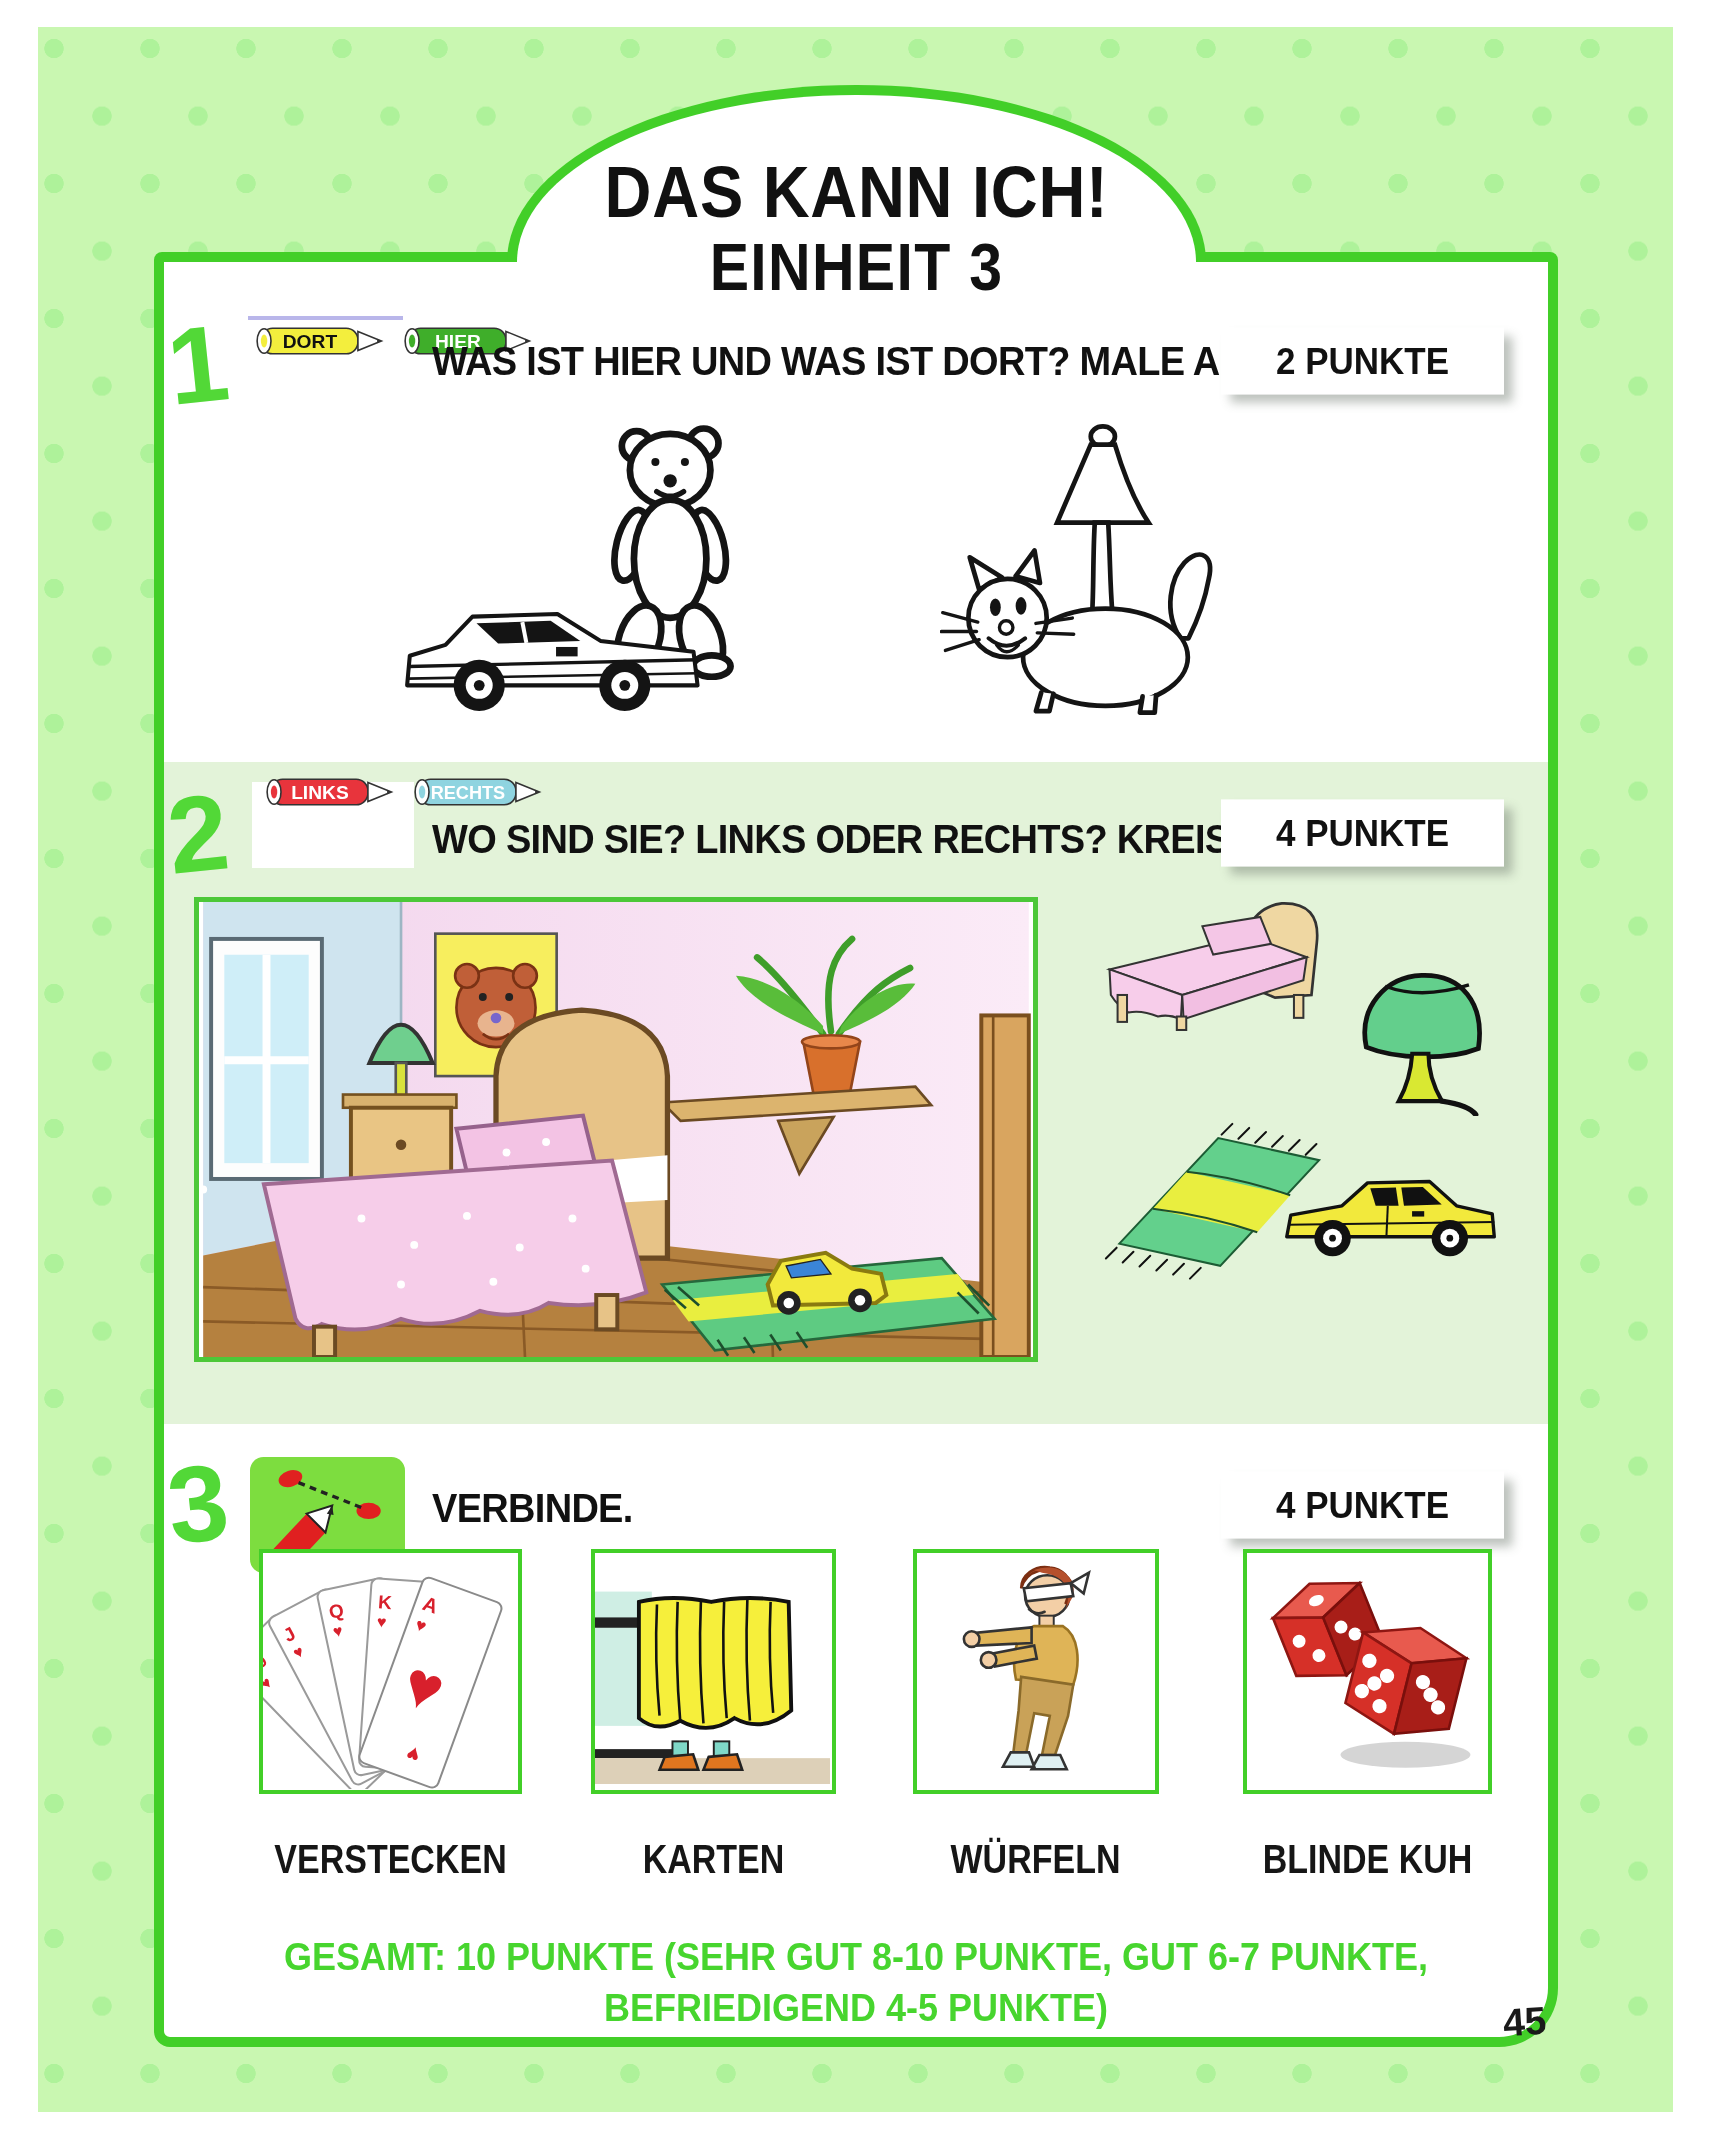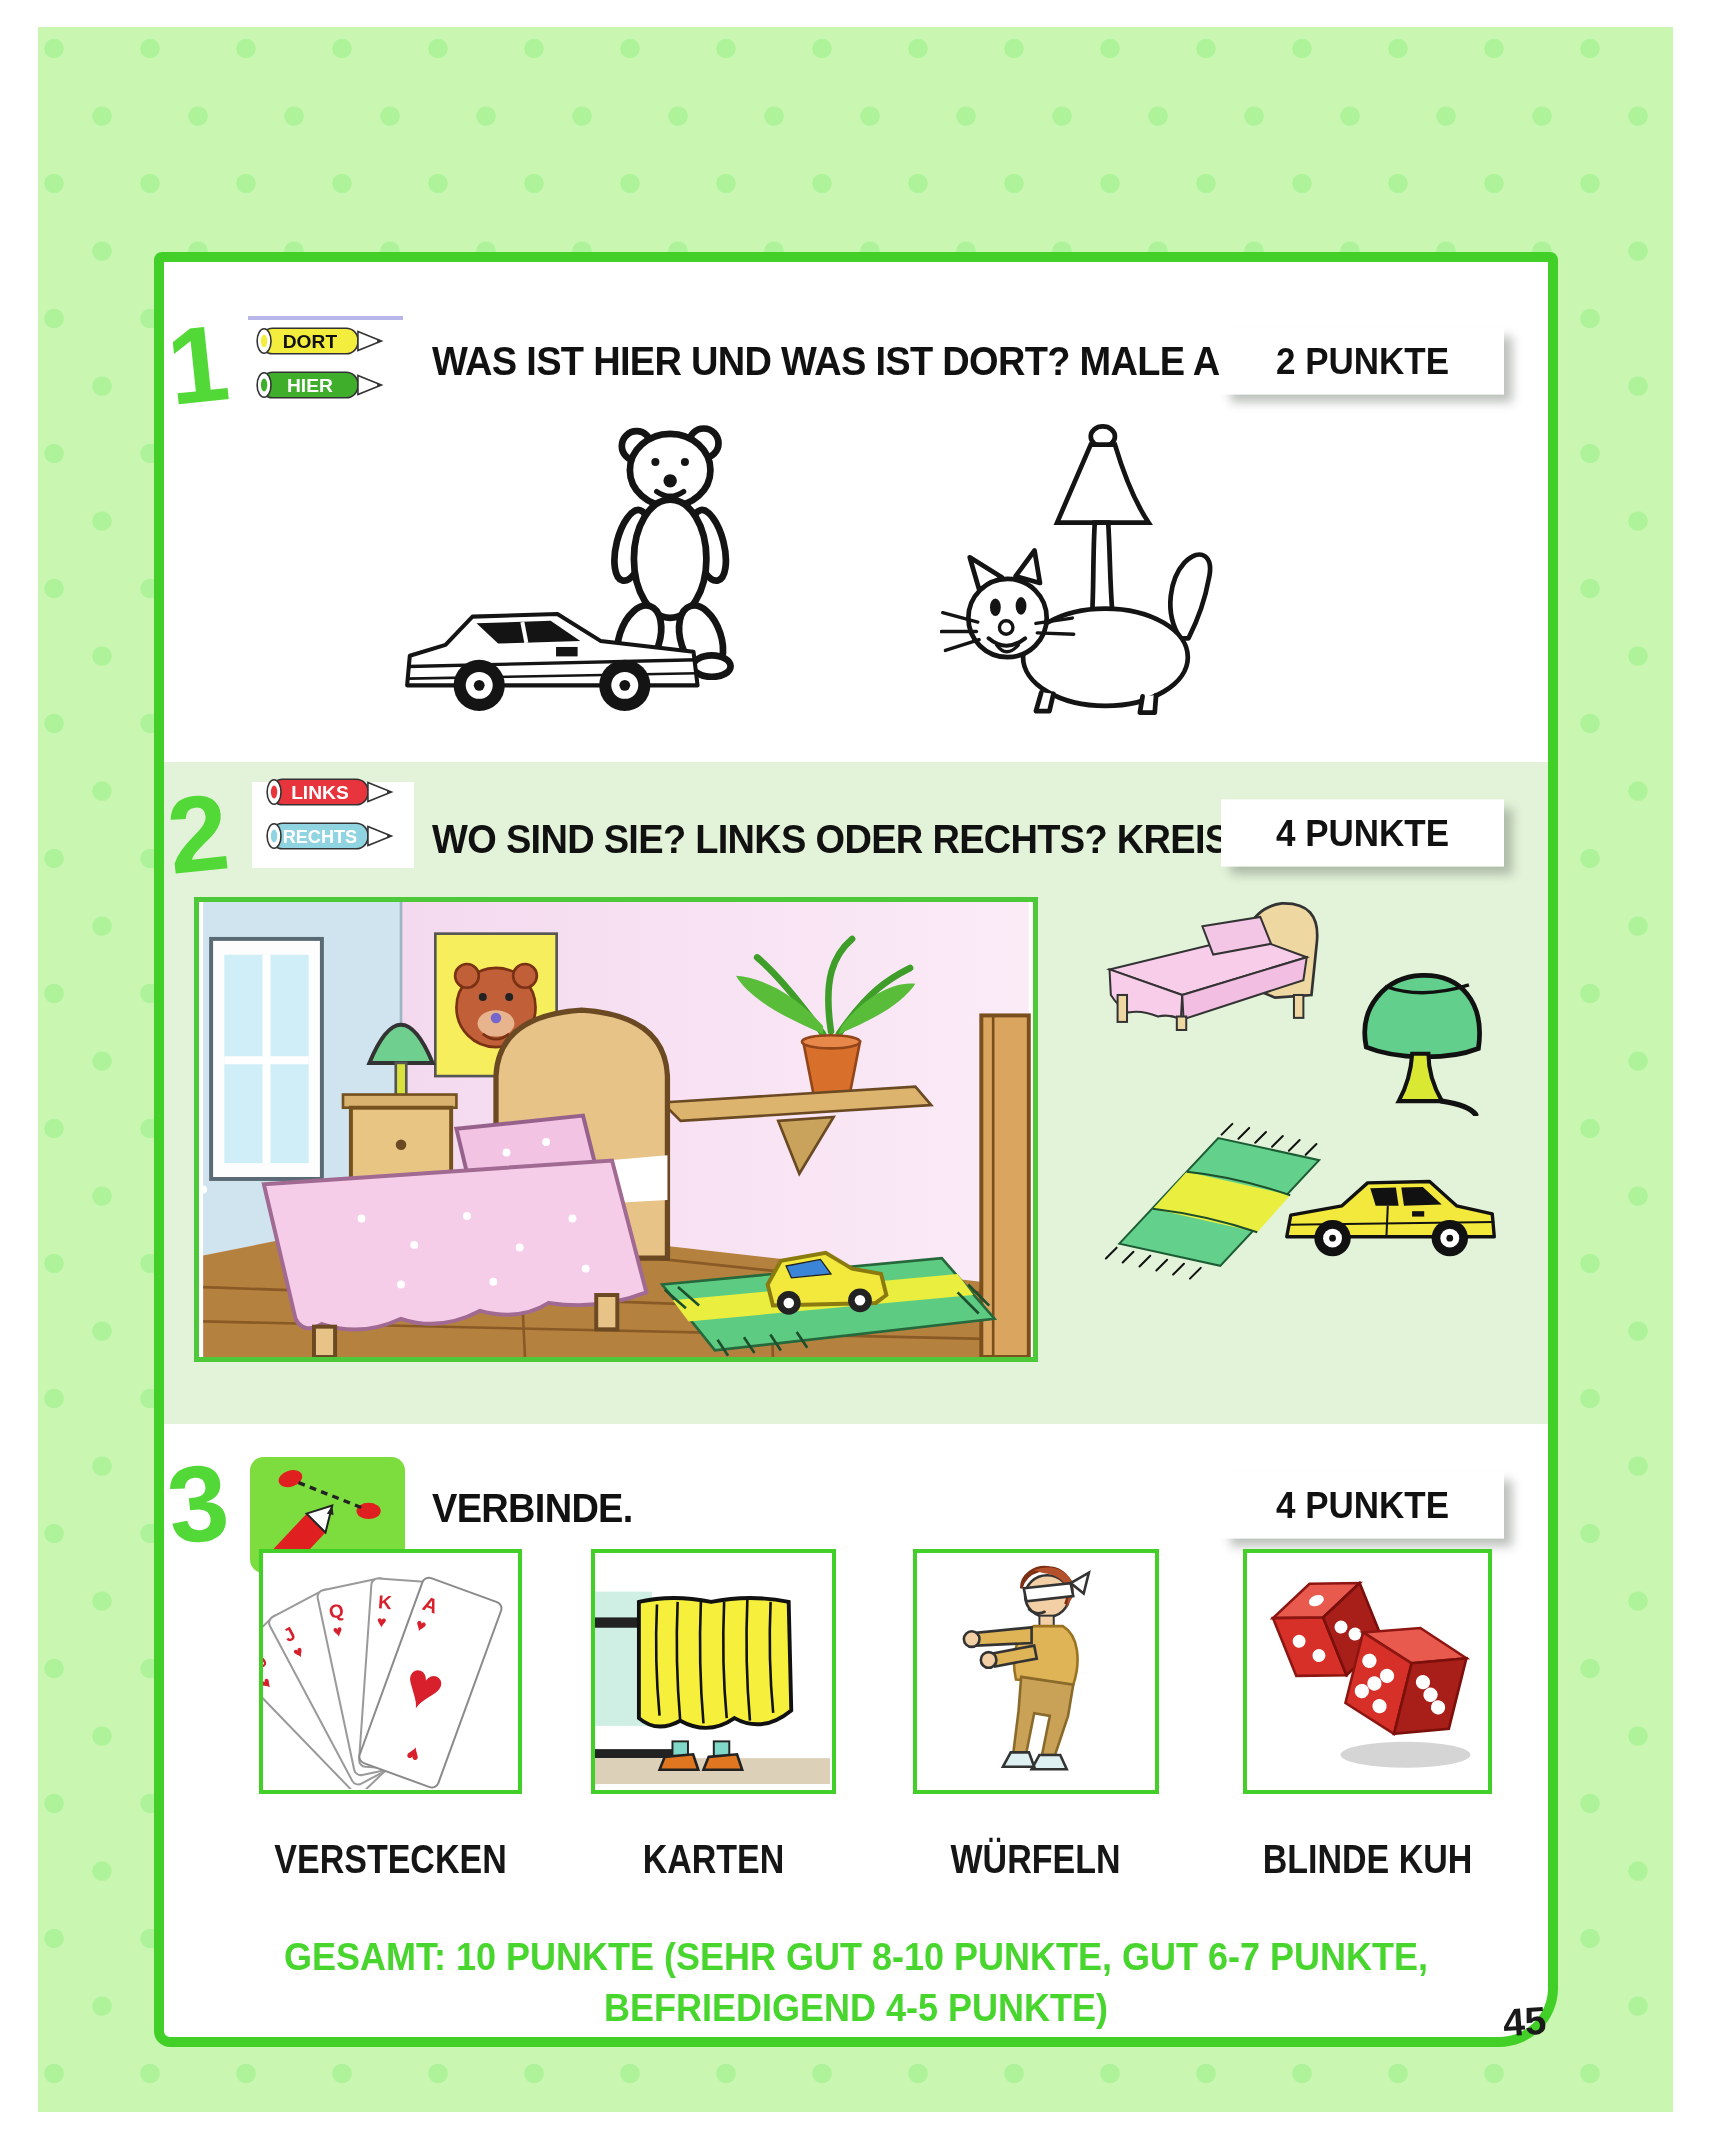--- a/index.html
+++ b/index.html
@@ -30,21 +30,21 @@
   .title-2{top:139px;font-size:59px;letter-spacing:1.3px}
   .num{position:absolute;font-size:108px;font-weight:800;color:var(--numgreen);
     transform:rotate(-6deg);line-height:1}
   .instr{position:absolute;font-size:38px;font-weight:800;color:var(--ink);
     white-space:nowrap;transform:scaleY(1.08);transform-origin:left top;letter-spacing:-0.7px}
   .points{position:absolute;width:283px;height:64px;background:#fff;display:flex;
     align-items:center;justify-content:center;font-size:35px;font-weight:800;color:var(--ink);
     box-shadow:9.4px 8px 9.4px rgba(108,120,108,.45);transform:scaleY(1.05);white-space:nowrap}
   .band{position:absolute;left:0;top:500px;width:1384px;height:662px;background:var(--band)}
   .white-patch{position:absolute;background:#fff}
-  .pencil-stack{position:absolute;display:flex;flex-direction:column;gap:12px}
+  .pencil-stack{position:absolute;display:flex;flex-direction:row;gap:6px}
   .lavline{position:absolute;background:#b9b6ea;height:4px;width:155px}
   .framed{border:5.4px solid #4cc838;background:#fff}
   .card{position:absolute;border:4.7px solid var(--accent);background:#fff;overflow:hidden}
   .card-label{position:absolute;width:337px;text-align:center;font-size:34px;font-weight:800;
     color:#161616;transform:scaleY(1.18);white-space:nowrap}
   .footer-line{position:absolute;left:0;width:1384px;text-align:center;font-size:36px;
     font-weight:800;color:var(--footgreen);transform:scaleY(1.08);white-space:nowrap}
   .page-num{position:absolute;left:1503px;top:2000px;font-size:39px;font-weight:700;color:#1a1a1a;
     transform:rotate(-4deg)}
   svg{display:block}
@@ -457,16 +457,20 @@
 
     <div class="card-label" style="left:58px;top:1578px">VERSTECKEN</div>
     <div class="card-label" style="left:381px;top:1578px">KARTEN</div>
     <div class="card-label" style="left:703px;top:1578px">WÜRFELN</div>
     <div class="card-label" style="left:1035px;top:1578px">BLINDE KUH</div>
 
     <div class="footer-line" style="top:1674px">GESAMT: 10 PUNKTE (SEHR GUT 8-10 PUNKTE, GUT 6-7 PUNKTE,</div>
     <div class="footer-line" style="top:1725px">BEFRIEDIGEND 4-5 PUNKTE)</div>
   </div>
 
+  <div class="arch">
+    <div class="title-line title-1">DAS KANN ICH!</div>
+    <div class="title-line title-2">EINHEIT 3</div>
+  </div>
 
   <div class="page-num">45</div>
 </div>
 
 
 </body></html>

